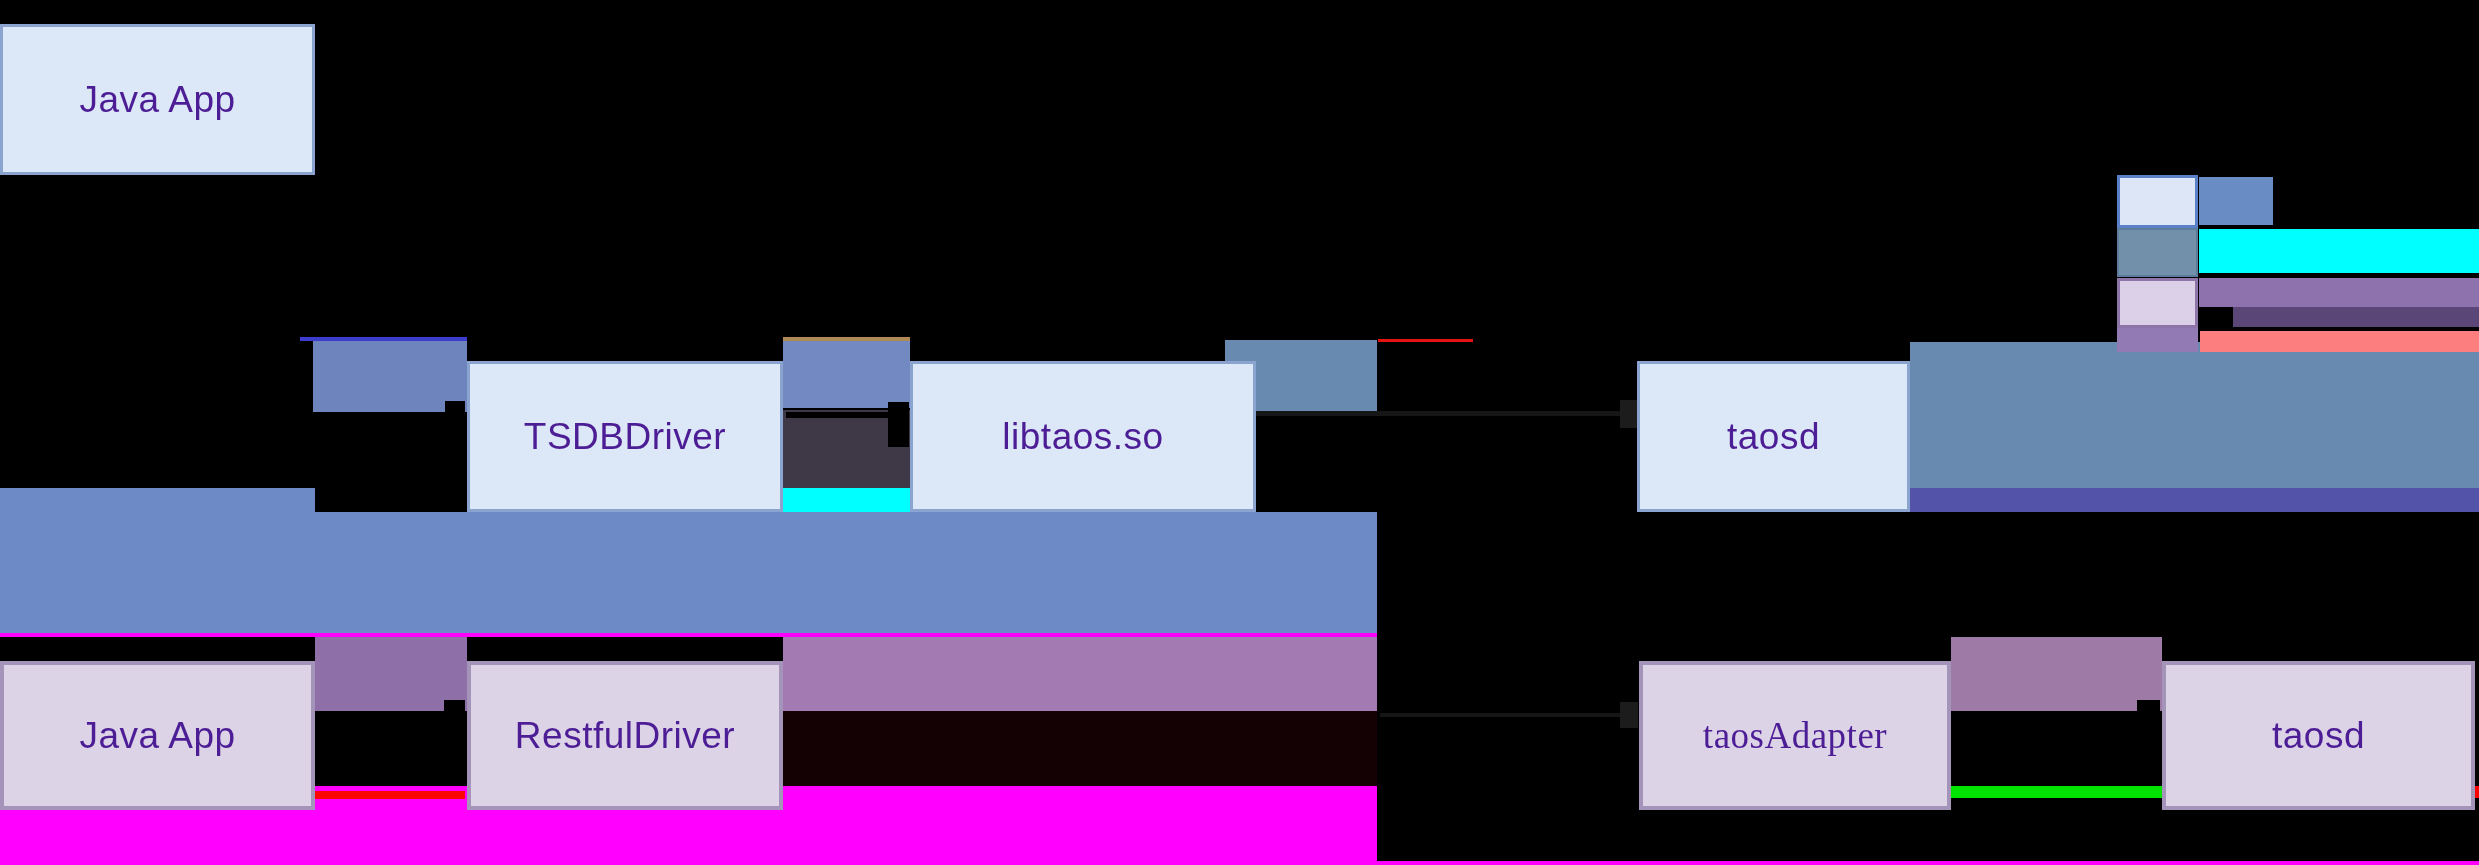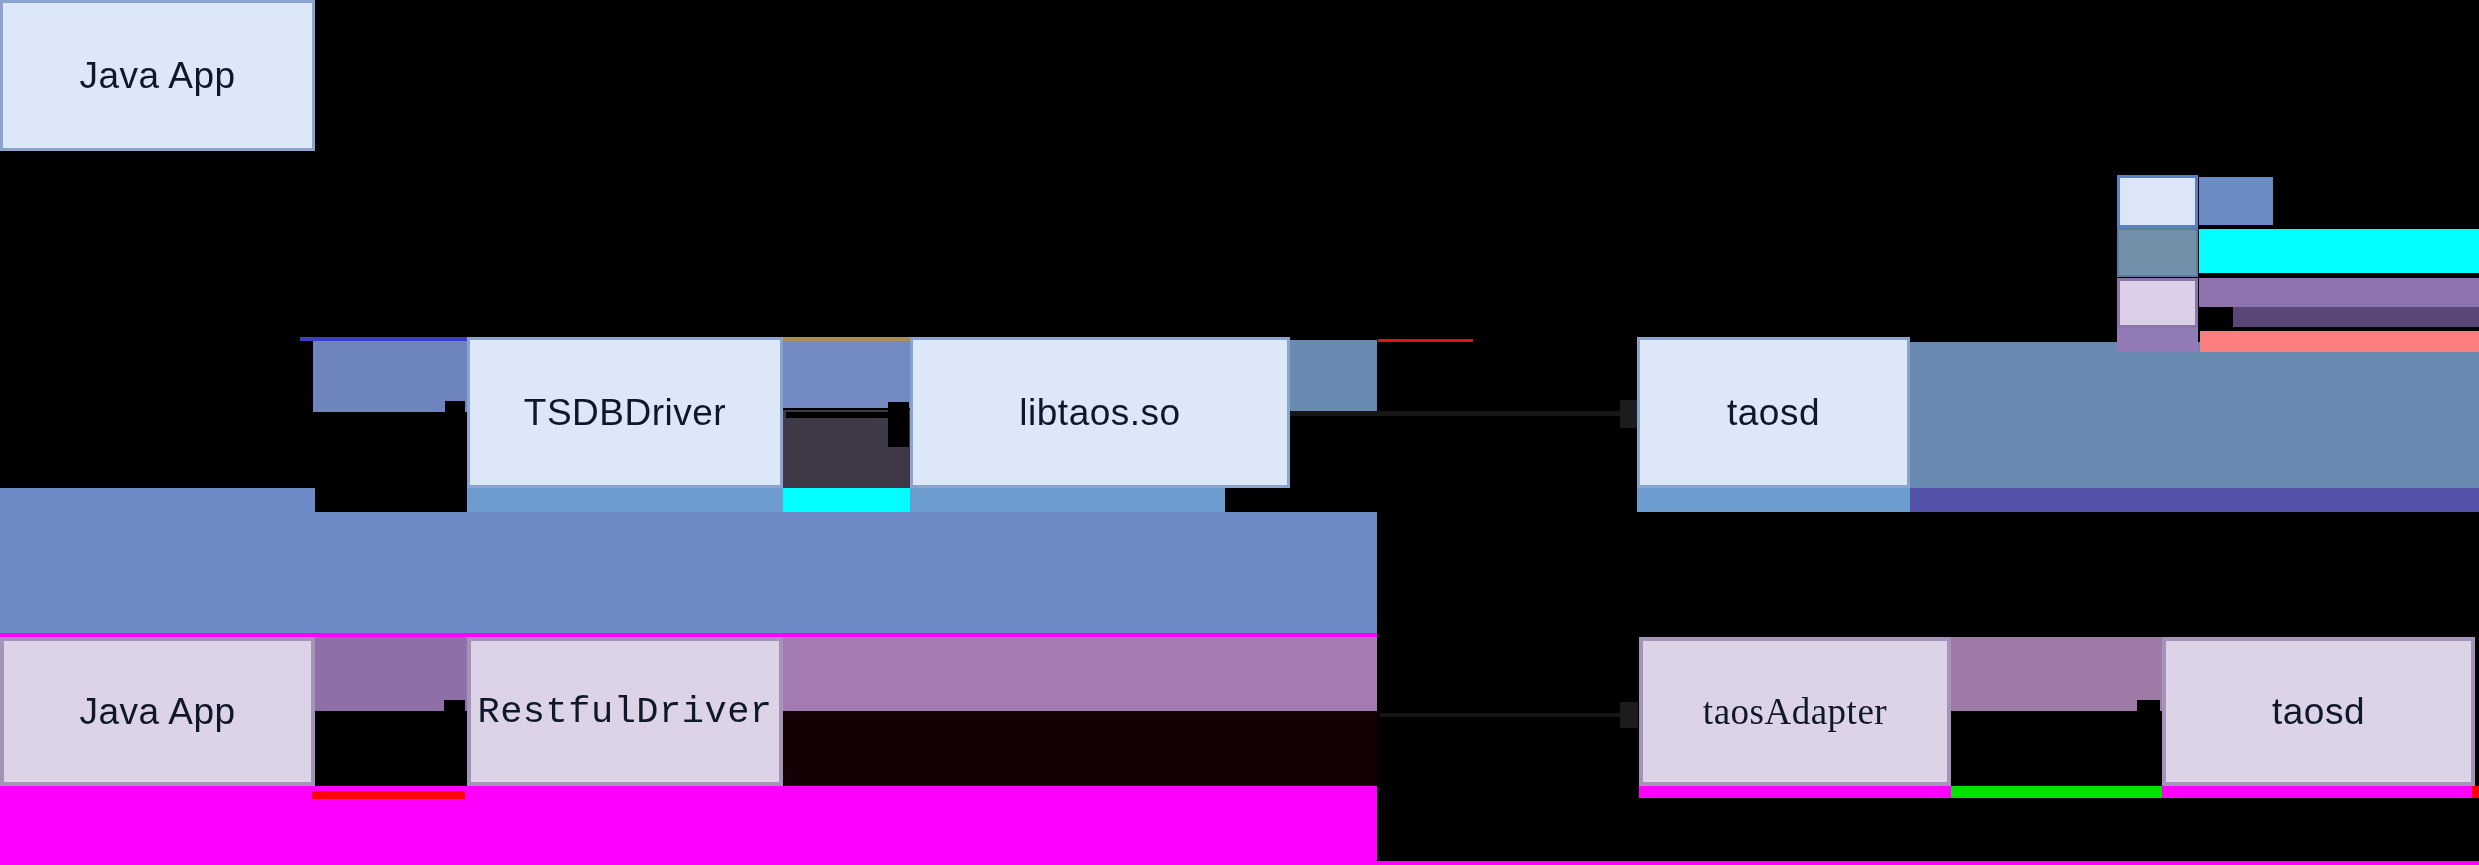--- a/index.html
+++ b/index.html
@@ -1,37 +1,37 @@
 <!DOCTYPE html>
 <html><head>
 <meta charset="utf-8">
 <style>
   html,body{margin:0;padding:0;background:#000;}
   #stage{position:relative;width:2479px;height:865px;background:#000;overflow:hidden;
          font-family:"Liberation Sans",sans-serif;}
   .r{position:absolute;}
   .box{position:absolute;display:flex;align-items:center;justify-content:center;
-       box-sizing:border-box;font-size:37px;color:#0f172a;letter-spacing:.5px;}
+       box-sizing:border-box;font-size:37px;color:#4c1d95;letter-spacing:.5px;margin-top:24px;}
   .box-blue{background:#dce8f8;border:3px solid #8ba3cf;}
   .box-lav{background:#ddd3e7;border:4px solid #a494ba;}
 
   
   #java-app-jni{left:0;top:337;width:315px;height:151px;}
   #gap1-topline{left:300px;top:337px;width:167px;height:4px;background:#3d3dcd;}
   #gap1-blue{left:313px;top:341px;width:154px;height:71px;background:#6d84bd;}
   #arrow1-line{left:316px;top:412px;width:134px;height:6px;background:#000;}
   #arrow1-head{left:445px;top:401px;width:20px;height:27px;background:#000;}
   #tsdb-driver{left:467px;top:337px;width:316px;height:151px;}
   #gap2-topline{left:783px;top:337px;width:127px;height:4px;background:#b08a55;}
   #gap2-blue{left:783px;top:341px;width:127px;height:67px;background:#7289c1;}
   #gap2-dark{left:783px;top:410px;width:127px;height:78px;background:#3f3947;}
   #arrow2-line{left:786px;top:412px;width:104px;height:6px;background:#000;}
   #arrow2-head{left:888px;top:402px;width:21px;height:45px;background:#000;}
   #gap2-cyan{left:783px;top:488px;width:127px;height:24px;background:#00ffff;}
-  #libtaos{left:910px;top:337px;width:380px;height:151px;}
+  #libtaos{left:910px;top:337px;width:346px;height:151px;}
   #slate-a{left:1225px;top:340px;width:152px;height:72px;background:#6889b0;}
   #red-line{left:1378px;top:339px;width:95px;height:3px;background:#e51212;}
   #arrow3-line{left:1230px;top:411px;width:392px;height:5px;background:#161616;}
   #arrow3-head{left:1620px;top:400px;width:18px;height:28px;background:#1c1c1c;}
   #under-java-strip{left:0;top:488px;width:315px;height:24px;background:#6d89c6;}
   #strip-tsdb{left:467px;top:488px;width:316px;height:24px;background:#6c9bcd;}
   #strip-libtaos{left:910px;top:488px;width:315px;height:24px;background:#6c9bcd;}
   #big-band{left:0;top:512px;width:1377px;height:121px;background:#6d89c6;}
   #magenta-line-left{left:0;top:633px;width:1377px;height:4px;background:#ff00ff;}
 
@@ -51,21 +51,21 @@
   #lg-band2{left:2199px;top:229px;width:280px;height:44px;background:#00ffff;}
   #lg-band3{left:2199px;top:278px;width:280px;height:29px;background:#8d72ad;}
   #lg-band3b{left:2233px;top:307px;width:246px;height:20px;background:#5a4677;}
   #lg-band4{left:2200px;top:331px;width:279px;height:21px;background:#fc7e7e;}
 
   
   #java-app-rest{left:0;top:637px;width:315px;height:149px;}
   #gap3-purple{left:315px;top:637px;width:152px;height:74px;background:#8e6fa7;}
   #arrow4-line{left:318px;top:712px;width:130px;height:6px;background:#000;}
   #arrow4-head{left:444px;top:700px;width:21px;height:30px;background:#000;}
-  #restful-driver{left:467px;top:637px;width:316px;height:149px;font-family:Liberation Mono, monospace;}
+  #restful-driver{left:467px;top:637px;width:316px;height:149px;}
   #purple-band{left:783px;top:637px;width:594px;height:74px;background:#a37ab1;}
   #dark-maroon{left:783px;top:711px;width:594px;height:76px;background:#140103;}
   #magenta-band{left:0;top:786px;width:1377px;height:79px;background:#ff00ff;}
   #red-strip{left:312px;top:791px;width:153px;height:8px;background:#fb0500;}
   #arrow5-line{left:1380px;top:713px;width:242px;height:4px;background:#161616;}
   #arrow5-head{left:1620px;top:702px;width:18px;height:26px;background:#1c1c1c;}
 
   
   #taos-adapter{left:1639px;top:637px;width:312px;height:149px;font-family:Liberation Serif, serif;}
   #gap4-purple{left:1951px;top:637px;width:211px;height:74px;background:#9d7ba6;}

